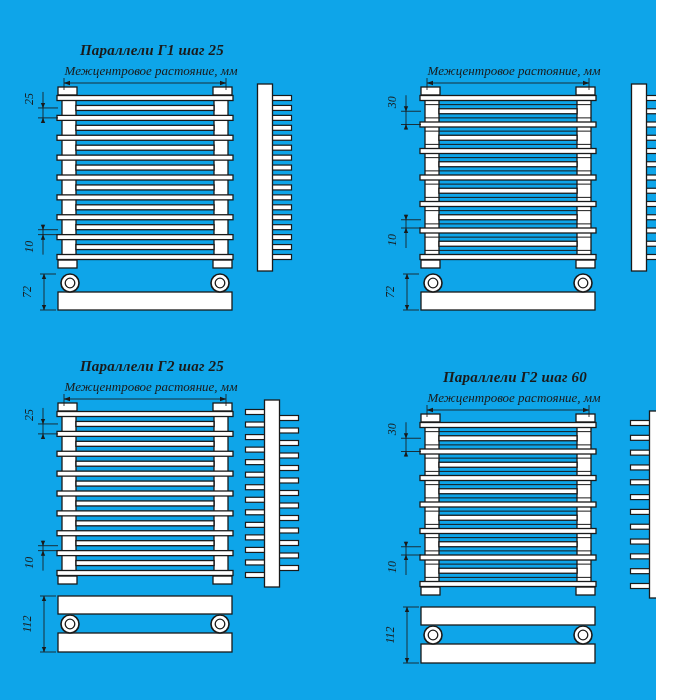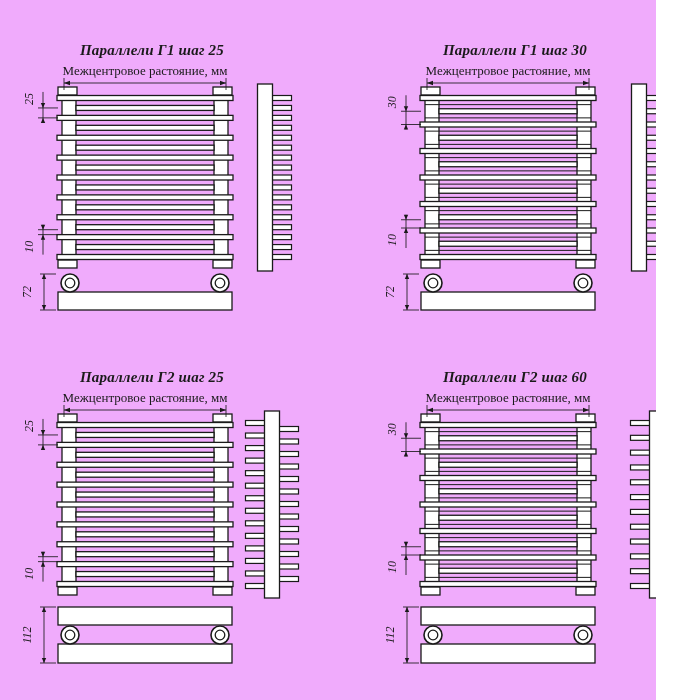--- a/index.html
+++ b/index.html
@@ -1,22 +1,22 @@
 <!DOCTYPE html>
 <html><head>
 <meta charset="utf-8">
 <style>
   html,body{margin:0;padding:0;background:#ffffff;}
-  .sheet{position:relative;width:656px;height:700px;background:#f0abfc;overflow:hidden;
+  .sheet{position:relative;width:656px;height:700px;background:#0ea5e9;overflow:hidden;
          font-family:"Liberation Serif", serif;color:#1a1a1a;}
   .panel{position:absolute;width:337px;height:325px;}
   .panel-title{position:absolute;top:12px;left:0;width:304px;text-align:center;
     font-style:italic;font-weight:bold;font-size:15px;letter-spacing:.2px;color:#1a1a1a;white-space:nowrap;}
   .panel-subtitle{position:absolute;top:33px;left:0;width:290px;text-align:center;
-    font-size:13px;color:#1a1a1a;white-space:nowrap;}
+    font-style:italic;font-size:13px;color:#1a1a1a;white-space:nowrap;padding-left:6px;}
   .panel-drawing{position:absolute;top:0;left:0;}
   .dim-text{font-family:"Liberation Serif",serif;font-style:italic;font-size:12px;fill:#1a1a1a;}
 </style>
 </head>
 <body>
 
 <div class="sheet">
 
   <section class="panel" style="left:0px;top:30px">
     <svg class="panel-drawing" width="337" height="325" viewBox="0 0 337 325">
@@ -195,25 +195,24 @@
         </g>
         <g>
           <line x1="40" y1="244" x2="56" y2="244" stroke="#1a1a1a" stroke-width="0.85"></line>
           <line x1="40" y1="280" x2="56" y2="280" stroke="#1a1a1a" stroke-width="0.85"></line>
           <line x1="44" y1="244" x2="44" y2="280" stroke="#1a1a1a" stroke-width="0.85"></line>
           <polygon points="44,244 41.8,249 46.2,249" fill="#1a1a1a"></polygon>
           <polygon points="44,280 41.8,275 46.2,275" fill="#1a1a1a"></polygon>
           <text class="dim-text" transform="translate(31 262) rotate(-90)" text-anchor="middle">72</text>
         </g>
       </svg>
-    <div class="panel-title">Параллели Г1 шаг 30</div>
     <div class="panel-subtitle">Межцентровое растояние, мм</div>
   </section>
 
-  <section class="panel" style="left:0px;top:357px">
+  <section class="panel" style="left:0px;top:346px">
     <svg class="panel-drawing" width="337" height="325" viewBox="0 0 337 325">
         <g>
           <rect x="62" y="64" width="14" height="167" fill="#ffffff" stroke="#1a1a1a" stroke-width="1.3"></rect>
           <rect x="214" y="64" width="14" height="167" fill="#ffffff" stroke="#1a1a1a" stroke-width="1.3">
             <title></title>
           </rect>
           <rect x="58" y="57" width="19" height="8" fill="#ffffff" stroke="#1a1a1a" stroke-width="1.3"></rect>
           <rect x="213" y="57" width="19" height="8" fill="#ffffff" stroke="#1a1a1a" stroke-width="1.3"></rect>
           <rect x="58" y="230" width="19" height="8" fill="#ffffff" stroke="#1a1a1a" stroke-width="1.3"></rect>
           <rect x="213" y="230" width="19" height="8" fill="#ffffff" stroke="#1a1a1a" stroke-width="1.3"></rect>

